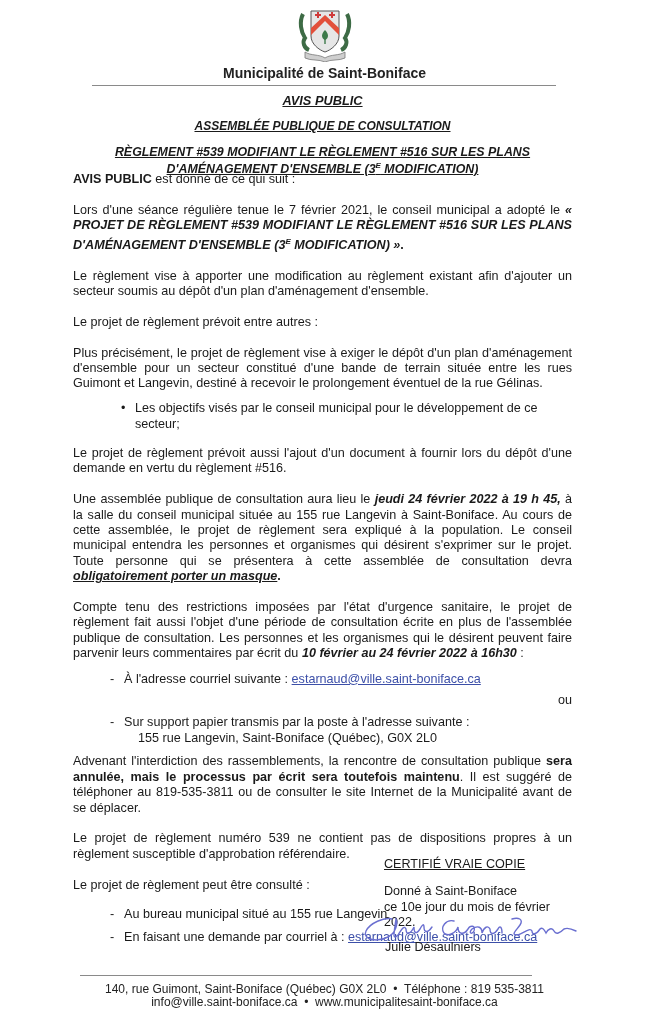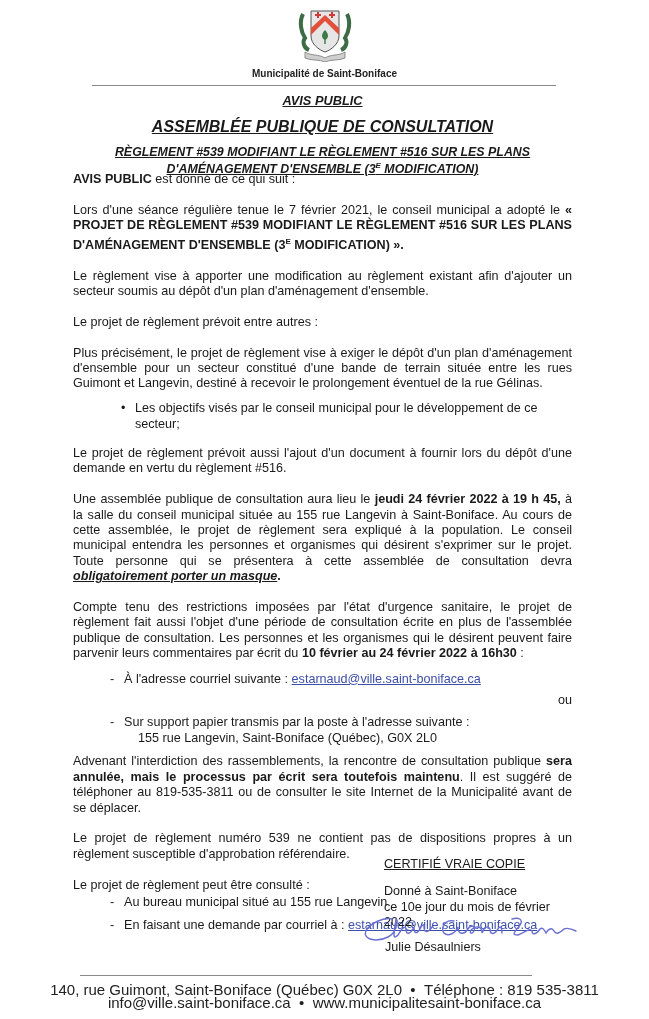--- a/index.html
+++ b/index.html
@@ -3,42 +3,42 @@
 <meta charset="utf-8">
 <style>
   html, body { margin: 0; padding: 0; background: #ffffff; }
   body {
     width: 649px; height: 1019px; position: relative; overflow: hidden;
     font-family: "Liberation Sans", sans-serif; color: #1a1a1a;
     font-size: 12.6px; line-height: 15.4px;
   }
   .abs { position: absolute; }
   .logo { left: 297px; top: 8px; width: 56px; height: 54px; }
-  .muni-name { left: 0; width: 649px; top: 66px; text-align: center; font-weight: bold; font-size: 10px; color: #222; }
+  .muni-name { left: 0; width: 649px; top: 66px; text-align: center; font-weight: bold; font-size: 14px; color: #222; }
   .rule { position: absolute; height: 1px; background: #8a8a8a; }
   .title-block { left: 73px; width: 499px; text-align: center; font-weight: bold; font-style: italic; text-decoration: underline; color: #1a1a1a; }
   .content { left: 73px; width: 499px; top: 172px; }
   p { margin: 0 0 15.4px 0; text-align: justify; }
-  .bi { font-weight: bold; }
+  .bi { font-weight: bold; font-style: italic; }
   .b { font-weight: bold; }
   .bu { font-weight: bold; font-style: italic; text-decoration: underline; }
   ul.bullets { margin: -6px 0 14px 0; padding: 0 0 0 48px; list-style: none; }
   ul.bullets li { position: relative; padding-left: 14px; line-height: 15.4px; }
   ul.bullets li::before { content: "\2022"; position: absolute; left: 0; top: 0; }
   ul.dashes { margin: -5px 0 0 0; padding: 0 0 0 37px; list-style: none; }
   ul.dashes li { position: relative; padding-left: 14px; line-height: 15.4px; margin-bottom: 8px; }
   ul.dashes li .dash { position: absolute; left: 0; top: 0; }
   a.mail { color: #3c4fa8; text-decoration: underline; }
   .ou { text-align: right; margin: -2px 0 7px 0; padding-left: 20px; }
   .addr { padding-left: 14px; }
   .cert { left: 384px; top: 857px; width: 200px; }
   .cert .hdr { text-decoration: underline; margin-bottom: 12px; }
   .signature { left: 362px; top: 913px; width: 230px; height: 36px; }
   .signer { left: 385px; top: 940px; width: 200px; line-height: 15px; }
-  .footer { left: 0; width: 649px; top: 983px; text-align: center; font-size: 15px; line-height: 13px; color: #222; }
+  .footer { left: 0; width: 649px; top: 983px; text-align: center; font-size: 12px; line-height: 13px; color: #222; }
 </style>
 </head>
 <body>
 
 <div class="abs logo">
   <svg width="56" height="54" viewBox="0 0 56 54">
 
     <path d="M6 6 C2 14, 4 24, 8 30 C5 34, 7 40, 12 42" fill="none" stroke="#3d6b45" stroke-width="4"></path>
     <path d="M50 6 C54 14, 52 24, 48 30 C51 34, 49 40, 44 42" fill="none" stroke="#3d6b45" stroke-width="4"></path>
 
@@ -55,21 +55,21 @@
     <rect x="27.3" y="31" width="1.4" height="5" fill="#3d7a4a"></rect>
 
     <path d="M8 44 C14 48, 22 46, 28 50 C34 46, 42 48, 48 44 L48 50 C42 53, 34 51, 28 54 C22 51, 14 53, 8 50 Z" fill="#cfcfcf" stroke="#777" stroke-width="0.8"></path>
   </svg>
 </div>
 
 <div class="abs muni-name">Municipalité de Saint-Boniface</div>
 <div class="rule" style="left:92px; width:464px; top:85px;"></div>
 
 <div class="abs title-block" style="top:93px; font-size:12.8px;">AVIS PUBLIC</div>
-<div class="abs title-block" style="top:119px; font-size:16px;">ASSEMBLÉE PUBLIQUE DE CONSULTATION</div>
+<div class="abs title-block" style="top:119px; font-size:12px;">ASSEMBLÉE PUBLIQUE DE CONSULTATION</div>
 <div class="abs title-block" style="top:145px; font-size:12.4px; line-height:14px;">
   <div>RÈGLEMENT #539 MODIFIANT LE RÈGLEMENT #516 SUR LES PLANS</div>
   <div><span>D'AMÉNAGEMENT D'ENSEMBLE (3</span><sup style="font-size:8px;">E</sup><span> MODIFICATION)</span></div>
 </div>
 
 <div class="abs content">
   <p><span class="b">AVIS PUBLIC</span><span> est donné de ce qui suit :</span></p>
 
   <p><span>Lors d'une séance régulière tenue le 7 février 2021, le conseil municipal a adopté le </span><span class="bi"><span>« PROJET DE RÈGLEMENT #539 MODIFIANT LE RÈGLEMENT #516 SUR LES PLANS D'AMÉNAGEMENT D'ENSEMBLE (3</span><sup style="font-size:8px;">E</sup><span> MODIFICATION) »</span></span><span class="b">.</span></p>
 
@@ -91,21 +91,21 @@
     <li><span class="dash">-</span><span>À l'adresse courriel suivante : </span><a class="mail">estarnaud@ville.saint-boniface.ca</a></li>
   </ul>
   <div class="ou">ou</div>
   <ul class="dashes" style="margin-top:0; margin-bottom:7px;">
     <li><span class="dash">-</span><span>Sur support papier transmis par la poste à l'adresse suivante :</span><br><span class="addr">155 rue Langevin, Saint-Boniface (Québec), G0X 2L0</span></li>
   </ul>
 
   <p><span>Advenant l'interdiction des rassemblements, la rencontre de consultation publique </span><span class="b">sera annulée, mais le processus par écrit sera toutefois maintenu</span><span>. Il est suggéré de téléphoner au 819-535-3811 ou de consulter le site Internet de la Municipalité avant de se déplacer.</span></p>
 
   <p>Le projet de règlement numéro 539 ne contient pas de dispositions propres à un règlement susceptible d'approbation référendaire.</p>
-  <p style="margin-bottom:2px;">Le projet de règlement peut être consulté :</p>
+  <p style="margin-bottom:14px;">Le projet de règlement peut être consulté :</p>
 
   <ul class="dashes" style="margin-top:0;">
     <li><span class="dash">-</span><span>Au bureau municipal situé au 155 rue Langevin</span></li>
     <li><span class="dash">-</span><span>En faisant une demande par courriel à : </span><a class="mail">estarnaud@ville.saint-boniface.ca</a></li>
   </ul>
 </div>
 
 <div class="abs cert">
   <div class="hdr">CERTIFIÉ VRAIE COPIE</div>
   <div>Donné à Saint-Boniface</div>

